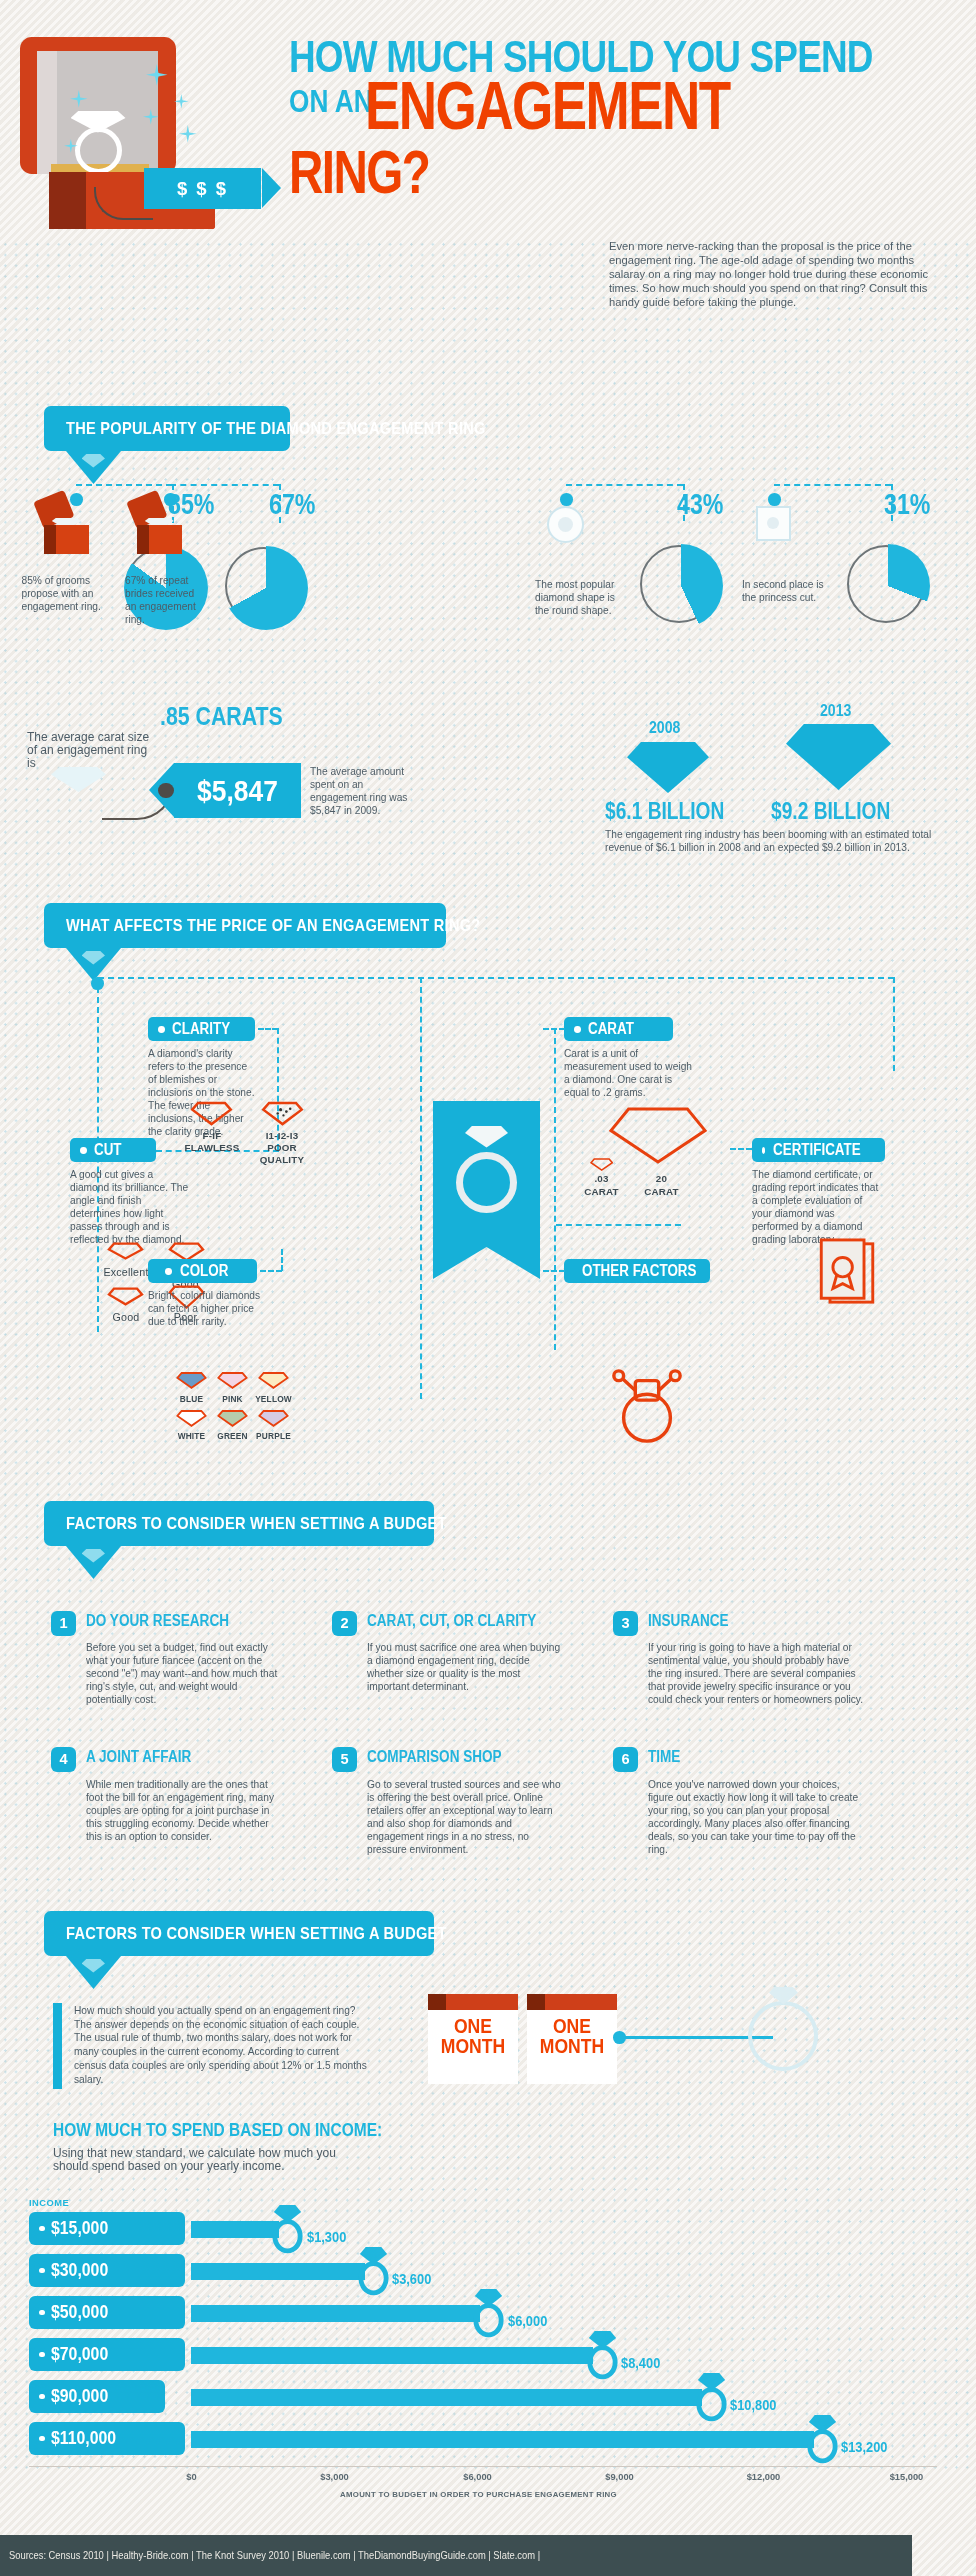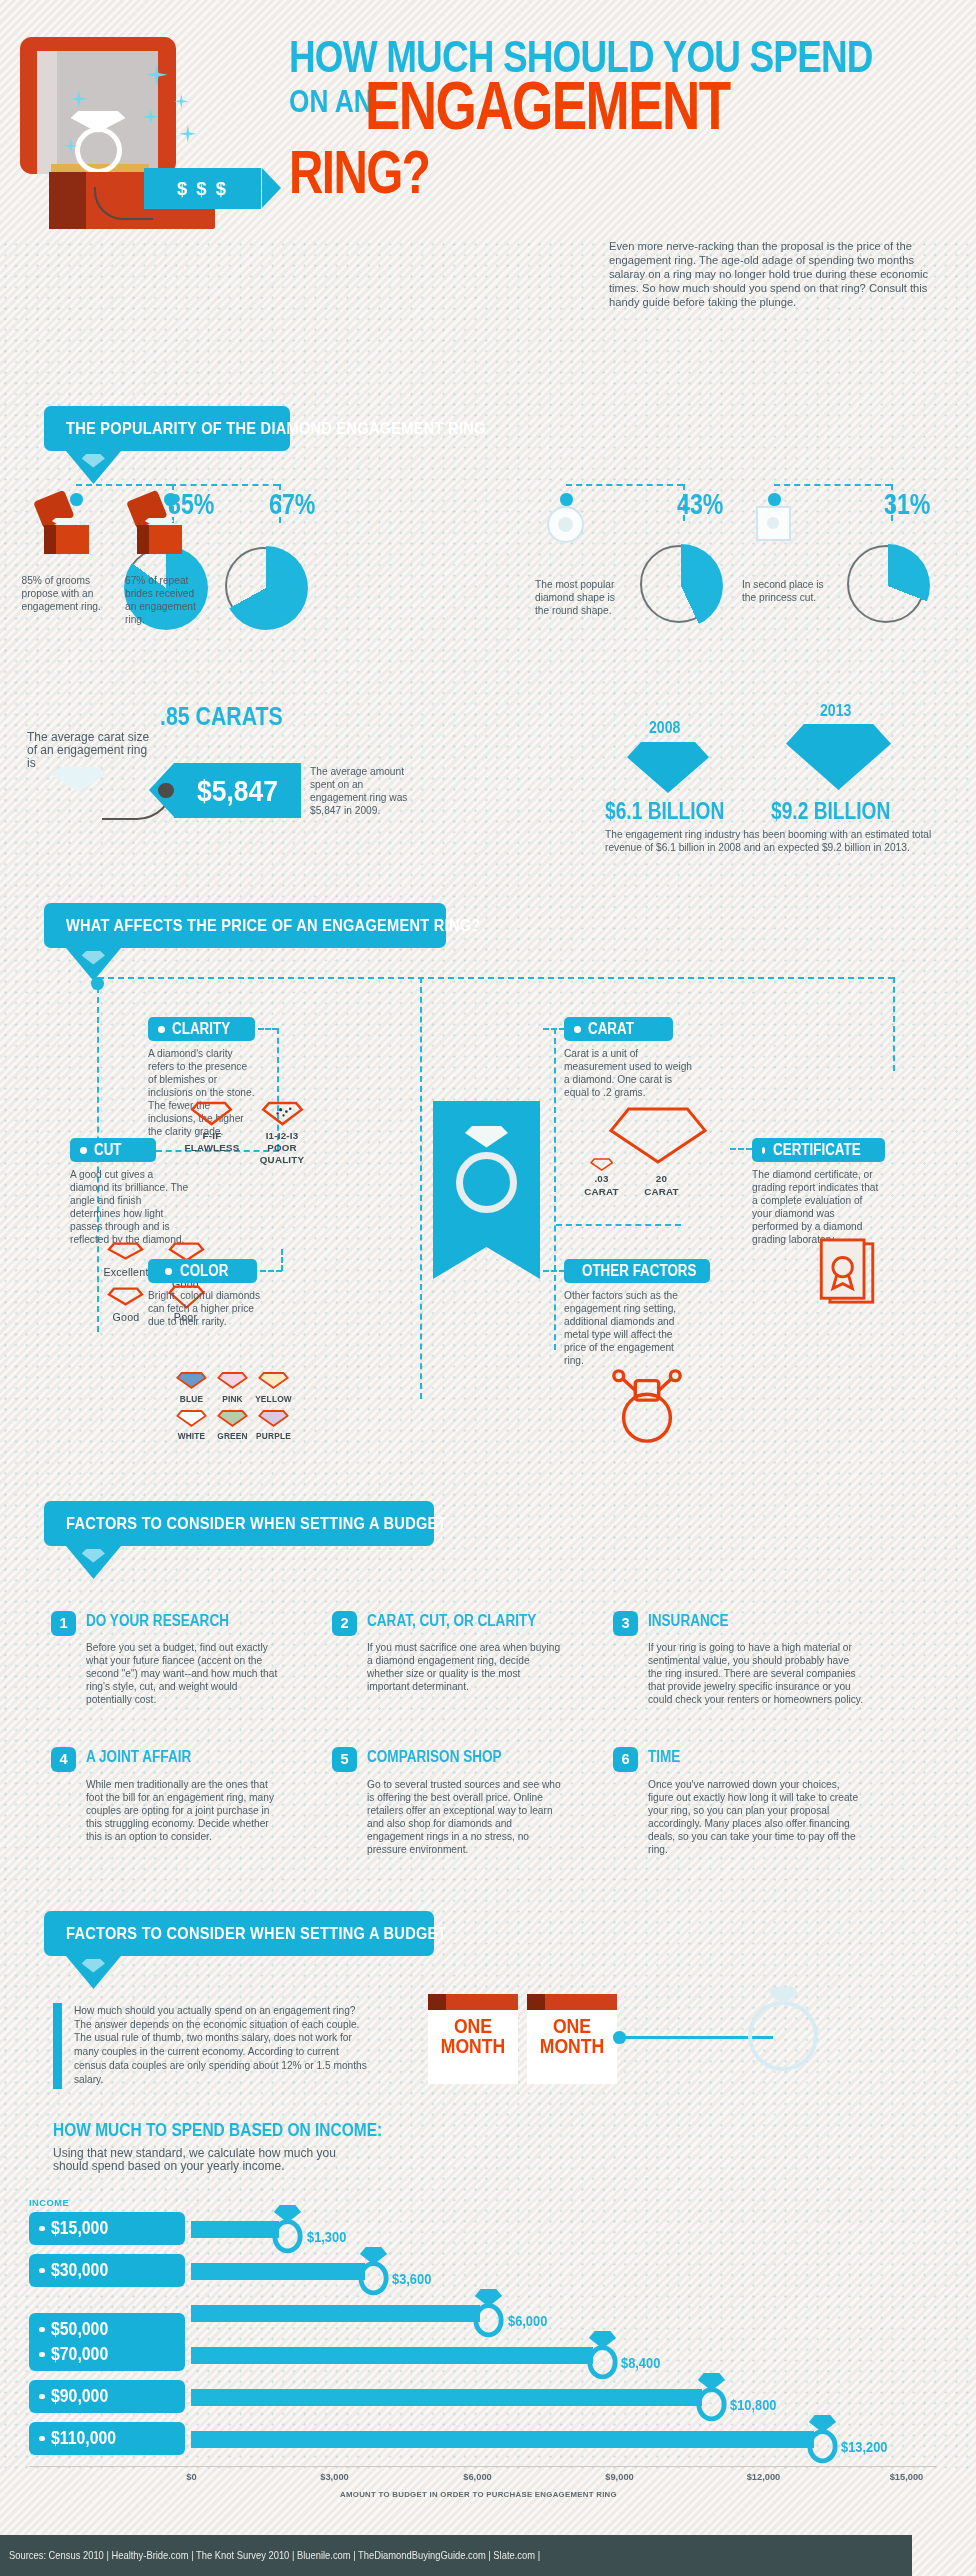--- a/index.html
+++ b/index.html
@@ -452,21 +452,20 @@
       <rect x="3" y="2" width="44" height="60" fill="#f1eee9" stroke="#e8400d" stroke-width="3"></rect>
       <circle cx="25" cy="30" r="10" fill="none" stroke="#e8400d" stroke-width="3"></circle>
       <path d="M19 38 L15 52 L25 47 L35 52 L31 38" fill="none" stroke="#e8400d" stroke-width="3"></path>
     </svg>
   </div>
 
   <div class="cpanel-head" style="left:564px;top:1259px;width:146px;">
     <div class="bullet"></div>
       <span class="t">OTHER FACTORS</span>
   </div>
-  <div class="bodytext" style="left:564px;top:1289px;width:129px;">Other factors such as the engagement ring setting, additional diamonds and metal type will affect the price of the engagement ring.</div>
   <div class="dashline" style="left:543px;top:1270px;width:21.5px;"></div>
 
   <div style="position:absolute;left:603px;top:1367px;">
     <svg width="88" height="78" viewBox="0 0 90 80">
       <circle cx="45" cy="52" r="24" fill="none" stroke="#e8400d" stroke-width="3.5"></circle>
       <rect x="33" y="14" width="24" height="20" rx="3" fill="none" stroke="#e8400d" stroke-width="3.5"></rect>
       <path d="M33 24 L20 12 M57 24 L70 12" stroke="#e8400d" stroke-width="3.5" fill="none"></path>
       <circle cx="16" cy="9" r="5" fill="none" stroke="#e8400d" stroke-width="3.5"></circle>
       <circle cx="74" cy="9" r="5" fill="none" stroke="#e8400d" stroke-width="3.5"></circle>
     </svg>
@@ -557,21 +556,21 @@
   </div>
   <div class="bar" style="left:191px;top:2263px;width:174px;"></div>
   <div class="ringicon" style="left:355px;top:2243px;">
     <svg width="37" height="53" viewBox="0 0 38 54">
         <path d="M11 4 L27 4 L33 11 L19 22 L5 11 Z" fill="#1fb6dd"></path>
       <ellipse cx="19" cy="36" rx="13" ry="15" fill="none" stroke="#1fb6dd" stroke-width="5"></ellipse>
       </svg>
   </div>
   <div class="barval" style="left:392px;top:2271px;">$3,600</div>
 
-  <div class="incomepill" style="left:29px;top:2296px;width:156px;margin-top:17px;">
+  <div class="incomepill" style="left:29px;top:2296px;width:156px;">
     <div class="bl"></div>
       <div class="lb">$50,000</div>
   </div>
   <div class="bar" style="left:191px;top:2305px;width:289px;"></div>
   <div class="ringicon" style="left:470px;top:2285px;">
     <svg width="37" height="53" viewBox="0 0 38 54">
         <path d="M11 4 L27 4 L33 11 L19 22 L5 11 Z" fill="#1fb6dd"></path>
       <ellipse cx="19" cy="36" rx="13" ry="15" fill="none" stroke="#1fb6dd" stroke-width="5"></ellipse>
       </svg>
   </div>
@@ -583,21 +582,21 @@
   </div>
   <div class="bar" style="left:191px;top:2347px;width:402px;"></div>
   <div class="ringicon" style="left:584px;top:2327px;">
     <svg width="37" height="53" viewBox="0 0 38 54">
         <path d="M11 4 L27 4 L33 11 L19 22 L5 11 Z" fill="#1fb6dd"></path>
       <ellipse cx="19" cy="36" rx="13" ry="15" fill="none" stroke="#1fb6dd" stroke-width="5"></ellipse>
       </svg>
   </div>
   <div class="barval" style="left:621px;top:2355px;">$8,400</div>
 
-  <div class="incomepill" style="left:29px;top:2380px;width:156px;">
+  <div class="incomepill" style="left:29px;top:2380px;width:136px;">
     <div class="bl"></div>
       <div class="lb">$90,000</div>
   </div>
   <div class="bar" style="left:191px;top:2389px;width:511px;"></div>
   <div class="ringicon" style="left:693px;top:2369px;">
     <svg width="37" height="53" viewBox="0 0 38 54">
         <path d="M11 4 L27 4 L33 11 L19 22 L5 11 Z" fill="#1fb6dd"></path>
       <ellipse cx="19" cy="36" rx="13" ry="15" fill="none" stroke="#1fb6dd" stroke-width="5"></ellipse>
       </svg>
   </div>

